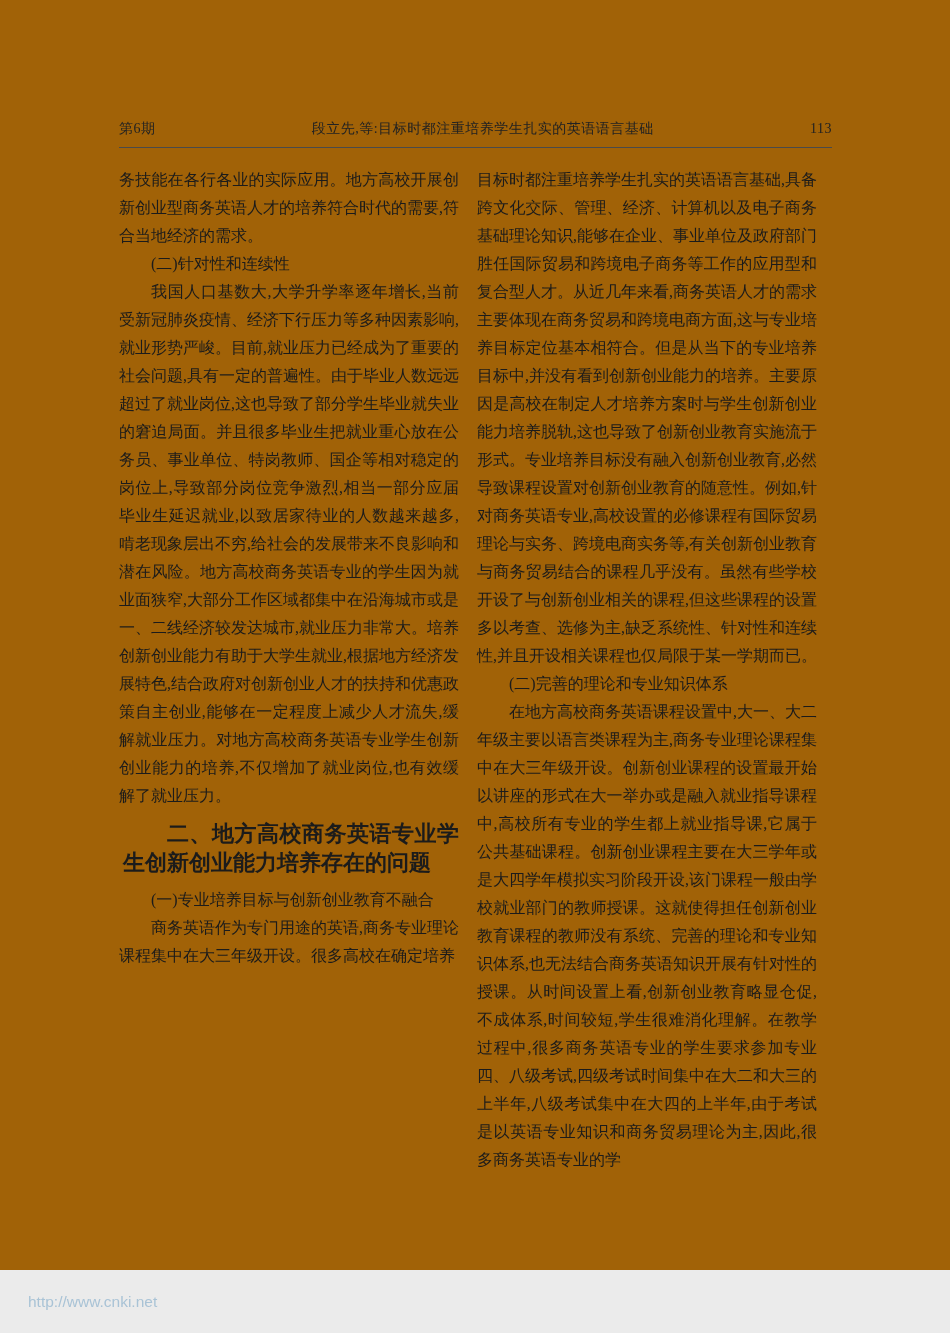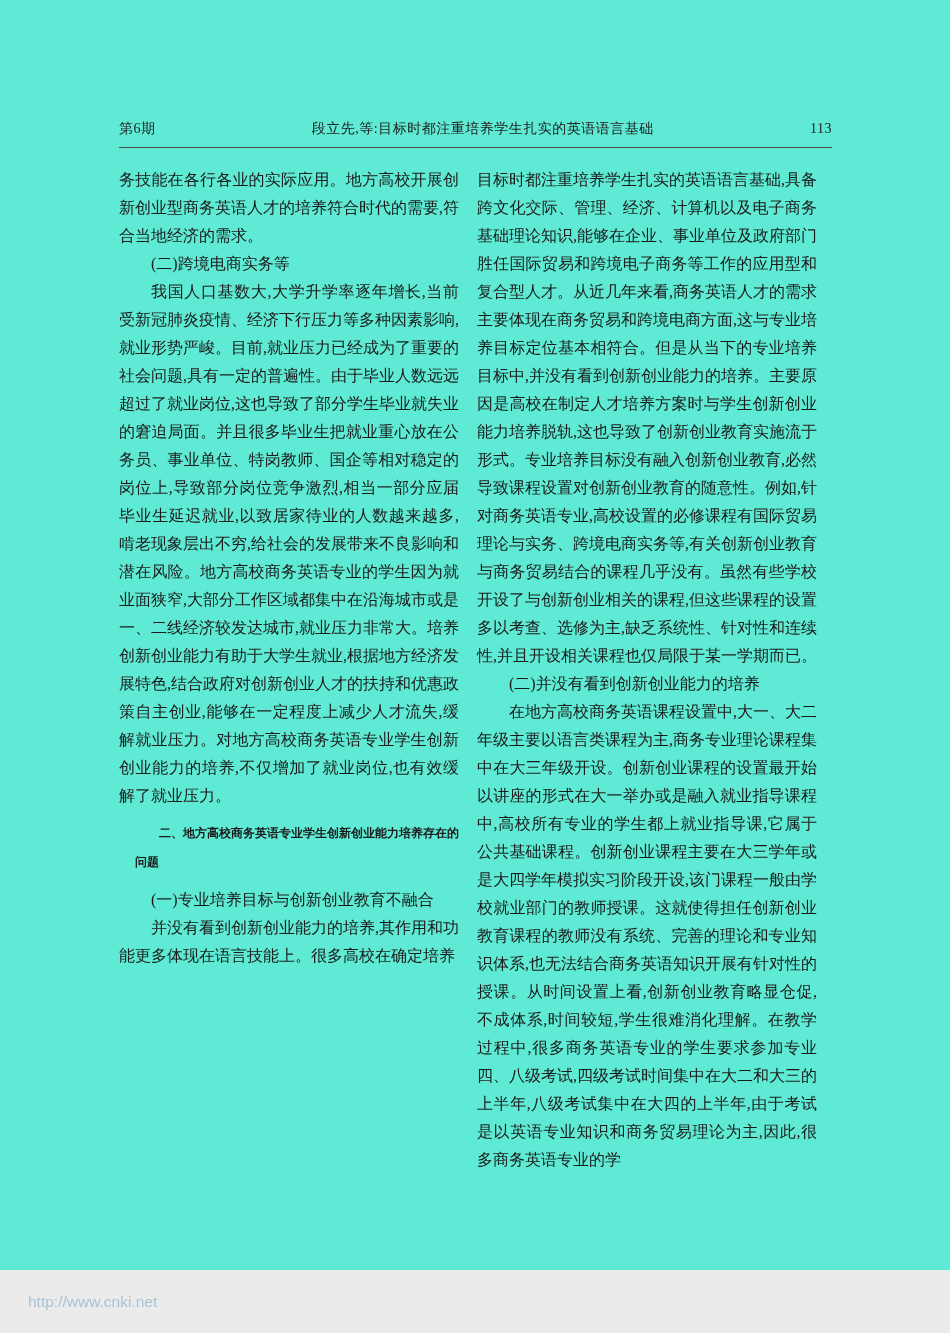--- a/index.html
+++ b/index.html
@@ -4,21 +4,21 @@
 <style>
   html, body { margin: 0; padding: 0; }
   body {
     width: 950px; height: 1333px;
     background: #f0f0f0;
     font-family: "Liberation Serif", "DejaVu Serif", serif;
   }
   .page {
     position: relative;
     width: 950px; height: 1333px;
-    background: #5eead4;
+    background: #a16207;
     color: #1b1b1b;
     overflow: hidden;
   }
   .header {
     position: absolute; top: 120px; left: 119px; width: 713px;
     display: flex; justify-content: space-between; align-items: baseline;
     font-size: 14px; color: #222; letter-spacing: 0.5px;
   }
   .header-rule {
     position: absolute; top: 147px; left: 119px; width: 713px;
@@ -33,23 +33,23 @@
     font-size: 16px; line-height: 28px;
     text-align: justify;
     color: #1b1b1b;
   }
   .column p { margin: 0; text-indent: 2em; }
   p.cont { text-indent: 0; }
   p.subheading { text-indent: 2em; }
   p.section-heading {
     font-family: "Liberation Sans", "DejaVu Sans", sans-serif;
     font-weight: bold;
-    font-size: 12px;
+    font-size: 22px;
     line-height: 29px;
-    margin: 9px 0 9px 16px;
+    margin: 9px 0 9px 4px;
     text-indent: 2em;
   }
   .ref-sup {
     font-size: 10px;
     vertical-align: super;
     line-height: 0;
   }
   .footer {
     position: absolute; left: 0; bottom: 0;
     width: 950px; height: 63px;
@@ -72,30 +72,30 @@
     <span>第6期</span>
     <span class="running-title">段立先,等:目标时都注重培养学生扎实的英语语言基础</span>
     <span>113</span>
   </div>
   <div class="header-rule"></div>
 
   <div class="content">
 
     <div class="column">
       <p class="cont">务技能在各行各业的实际应用。地方高校开展创新创业型商务英语人才的培养符合时代的需要,符合当地经济的需求。</p>
-      <p class="subheading">(二)跨境电商实务等</p>
+      <p class="subheading">(二)针对性和连续性</p>
       <p>我国人口基数大,大学升学率逐年增长,当前受新冠肺炎疫情、经济下行压力等多种因素影响,就业形势严峻。目前,就业压力已经成为了重要的社会问题,具有一定的普遍性。由于毕业人数远远超过了就业岗位,这也导致了部分学生毕业就失业的窘迫局面。并且很多毕业生把就业重心放在公务员、事业单位、特岗教师、国企等相对稳定的岗位上,导致部分岗位竞争激烈,相当一部分应届毕业生延迟就业,以致居家待业的人数越来越多,啃老现象层出不穷,给社会的发展带来不良影响和潜在风险。地方高校商务英语专业的学生因为就业面狭窄,大部分工作区域都集中在沿海城市或是一、二线经济较发达城市,就业压力非常大。培养创新创业能力有助于大学生就业,根据地方经济发展特色,结合政府对创新创业人才的扶持和优惠政策自主创业,能够在一定程度上减少人才流失,缓解就业压力。对地方高校商务英语专业学生创新创业能力的培养,不仅增加了就业岗位,也有效缓解了就业压力。</p>
       <p class="section-heading">二、地方高校商务英语专业学生创新创业能力培养存在的问题</p>
       <p class="subheading">(一)专业培养目标与创新创业教育不融合</p>
-      <p>并没有看到创新创业能力的培养,其作用和功能更多体现在语言技能上。很多高校在确定培养</p>
+      <p>商务英语作为专门用途的英语,商务专业理论课程集中在大三年级开设。很多高校在确定培养</p>
     </div>
 
     <div class="column">
       <p class="cont">目标时都注重培养学生扎实的英语语言基础,具备跨文化交际、管理、经济、计算机以及电子商务基础理论知识,能够在企业、事业单位及政府部门胜任国际贸易和跨境电子商务等工作的应用型和复合型人才。从近几年来看,商务英语人才的需求主要体现在商务贸易和跨境电商方面,这与专业培养目标定位基本相符合。但是从当下的专业培养目标中,并没有看到创新创业能力的培养。主要原因是高校在制定人才培养方案时与学生创新创业能力培养脱轨,这也导致了创新创业教育实施流于形式。专业培养目标没有融入创新创业教育,必然导致课程设置对创新创业教育的随意性。例如,针对商务英语专业,高校设置的必修课程有国际贸易理论与实务、跨境电商实务等,有关创新创业教育与商务贸易结合的课程几乎没有。虽然有些学校开设了与创新创业相关的课程,但这些课程的设置多以考查、选修为主,缺乏系统性、针对性和连续性,并且开设相关课程也仅局限于某一学期而已。</p>
-      <p class="subheading">(二)并没有看到创新创业能力的培养</p>
+      <p class="subheading">(二)完善的理论和专业知识体系</p>
       <p>在地方高校商务英语课程设置中,大一、大二年级主要以语言类课程为主,商务专业理论课程集中在大三年级开设。创新创业课程的设置最开始以讲座的形式在大一举办或是融入就业指导课程中,高校所有专业的学生都上就业指导课,它属于公共基础课程。创新创业课程主要在大三学年或是大四学年模拟实习阶段开设,该门课程一般由学校就业部门的教师授课。这就使得担任创新创业教育课程的教师没有系统、完善的理论和专业知识体系,也无法结合商务英语知识开展有针对性的授课。从时间设置上看,创新创业教育略显仓促,不成体系,时间较短,学生很难消化理解。在教学过程中,很多商务英语专业的学生要求参加专业四、八级考试,四级考试时间集中在大二和大三的上半年,八级考试集中在大四的上半年,由于考试是以英语专业知识和商务贸易理论为主,因此,很多商务英语专业的学</p>
     </div>
 
   </div>
 
   <div class="footer">
     <span class="url">http://www.cnki.net</span>
   </div>
 
 </div>

